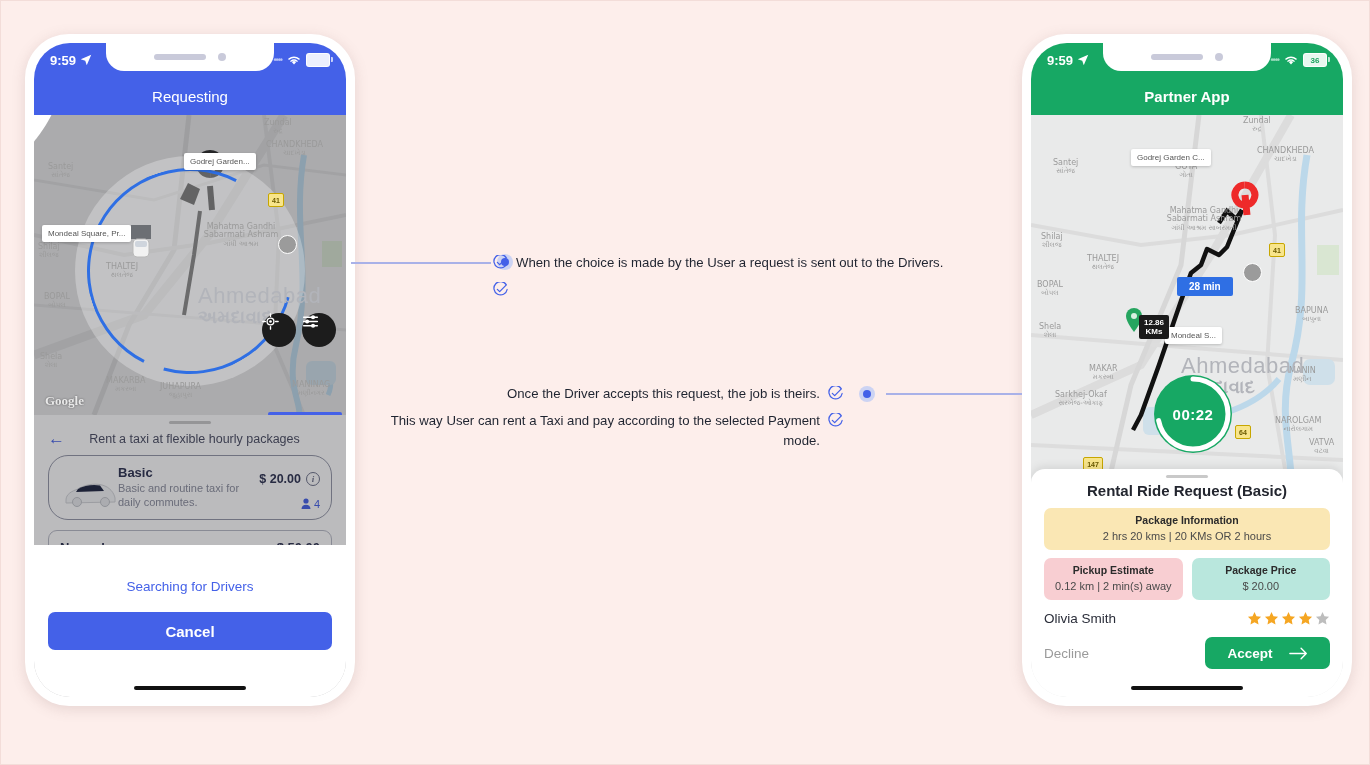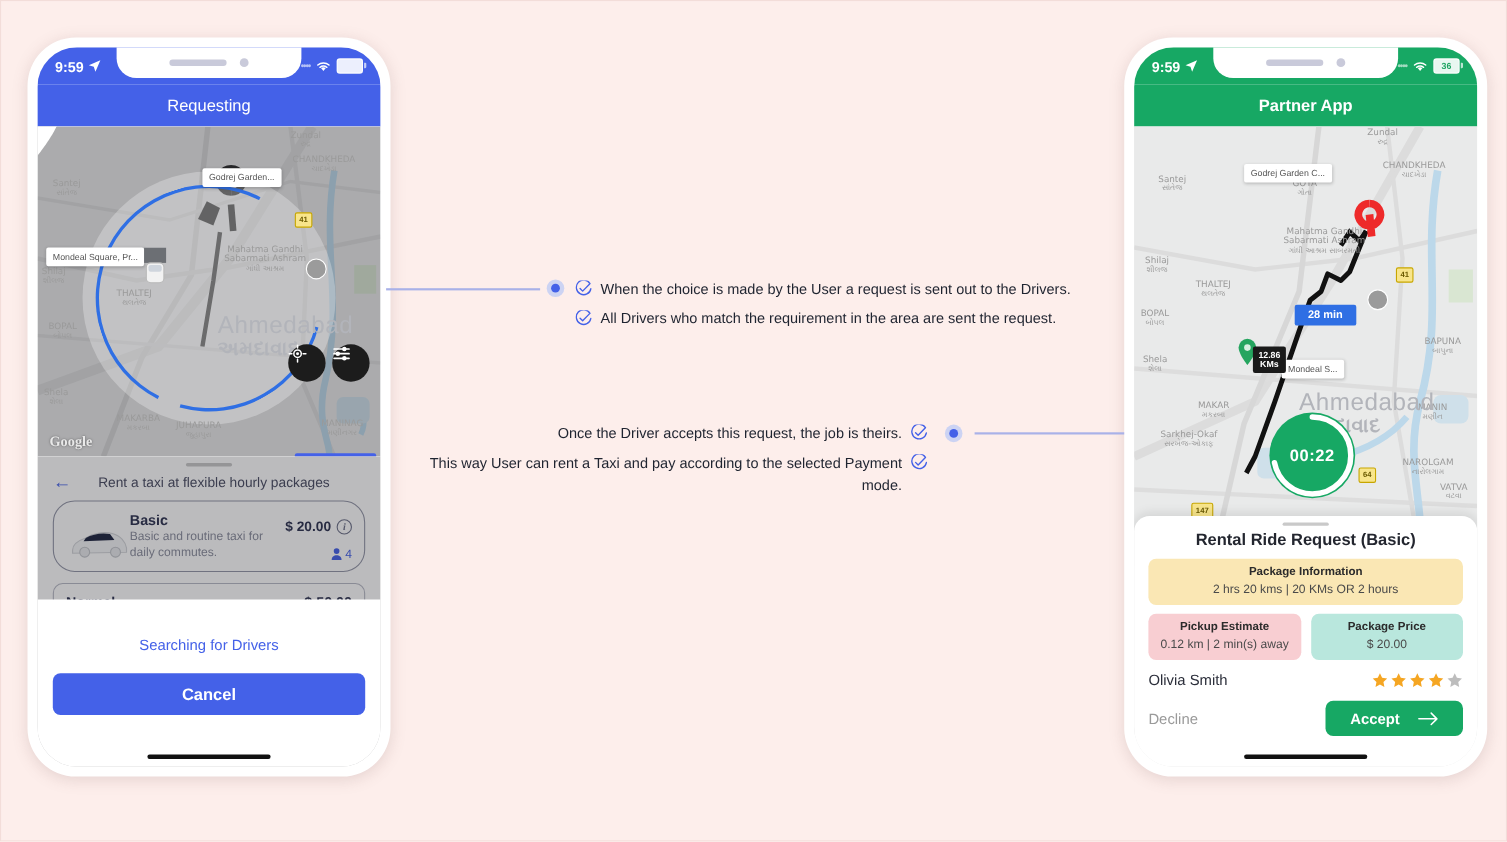--- a/index.html
+++ b/index.html
@@ -614,34 +614,33 @@
 
       <div class="homebar"></div>
     </div>
   </div>
 
   <div class="conn-line" style="left:350px;top:261px;width:140px;"></div>
   <div class="conn-dot" style="left:496px;top:253px;">
       <i></i>
     </div>
 
-  <div class="ann ann-left" style="left:522px;top:252px;width:490px;text-align:right;">
+  <div class="ann ann-left" style="left:492px;top:252px;width:490px;text-align:right;">
     <div class="ann-line">
       <svg class="chk" width="15" height="15" viewBox="0 0 18 18">
         <path d="M16 3.4A8 8 0 1 0 17 9" fill="none" stroke="#4461e8" stroke-width="1.5" stroke-linecap="round"></path>
         <path d="M5.2 8.8 8 11.6 15.4 4" fill="none" stroke="#4461e8" stroke-width="1.5" stroke-linecap="round" stroke-linejoin="round"></path>
       </svg>
       <span class="ann-txt">When the choice is made by the User a request is sent out to the Drivers.</span>
     </div>
     <div class="ann-line">
       <svg class="chk" width="15" height="15" viewBox="0 0 18 18">
         <path d="M16 3.4A8 8 0 1 0 17 9" fill="none" stroke="#4461e8" stroke-width="1.5" stroke-linecap="round"></path>
         <path d="M5.2 8.8 8 11.6 15.4 4" fill="none" stroke="#4461e8" stroke-width="1.5" stroke-linecap="round" stroke-linejoin="round"></path>
       </svg>
-      <span class="ann-txt">All Drivers who match the requirement in the area are sent the request.</span>
     </div>
   </div>
 
   <div class="conn-line" style="left:885px;top:392px;width:136px;"></div>
   <div class="conn-dot" style="left:858px;top:385px;">
       <i></i>
     </div>
 
   <div class="ann ann-right" style="left:360px;top:383px;width:482px;">
     <div class="ann-line">

